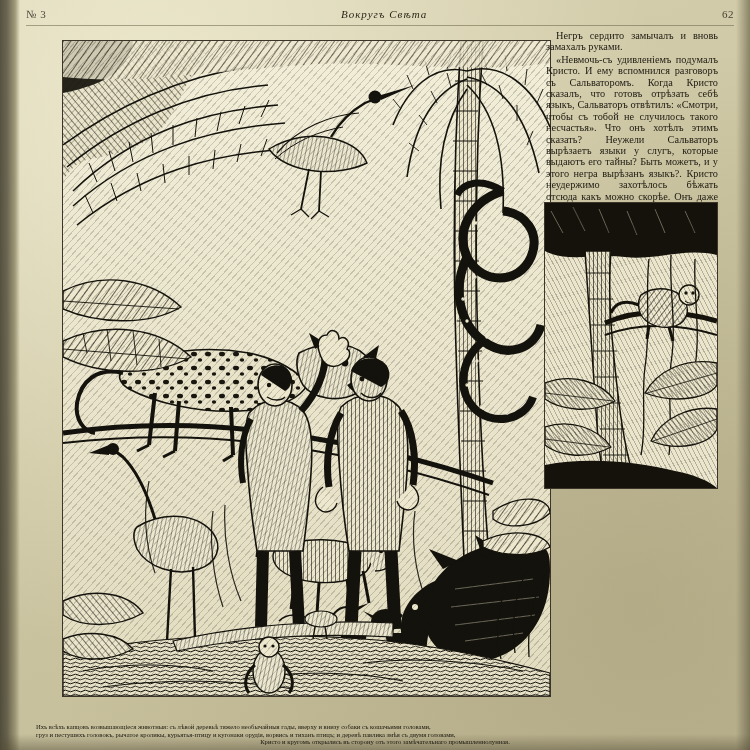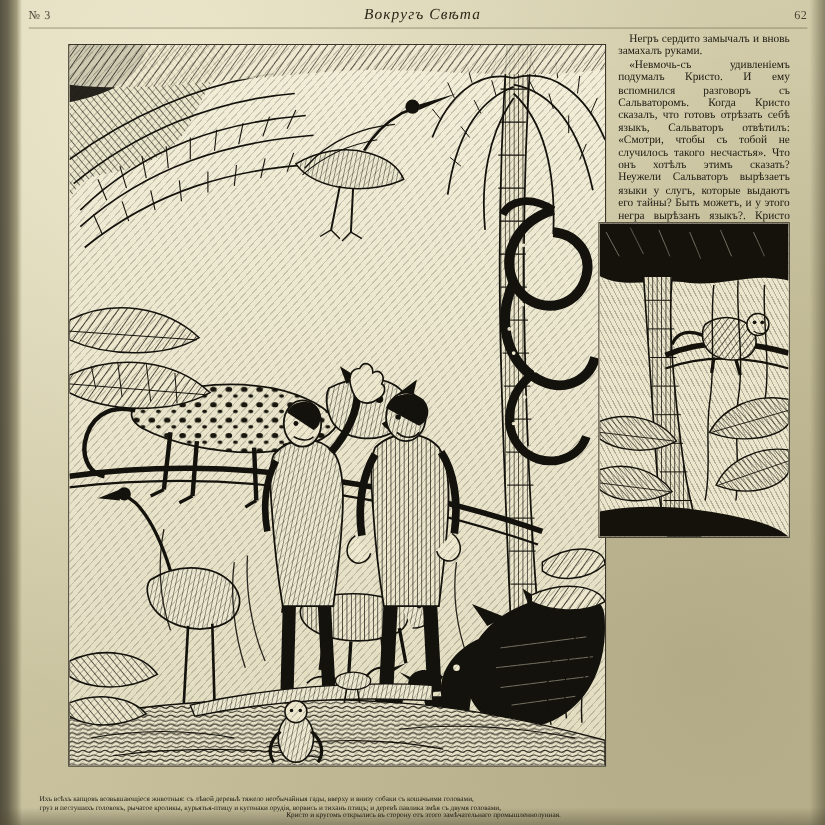--- a/index.html
+++ b/index.html
@@ -55,21 +55,21 @@
     justify-content: space-between;
     color: #2e2a1e;
   }
   .rh-left, .rh-right {
     font-size: 11px;
     letter-spacing: .5px;
     opacity: .85;
   }
   .rh-center {
     font-style: italic;
-    font-size: 14px;
+    font-size: 11px;
     letter-spacing: 1px;
     color: #2b2718;
   }
   .rule {
     position: absolute;
     left: 26px; right: 16px; top: 25px;
     height: 1px;
     background: #6b6449;
     opacity: .55;
   }
@@ -81,21 +81,21 @@
     width: 708px; height: 690px;
   }
 
   
   .text-col {
     position: absolute;
     right: 16px; top: 0;
     width: 172px;
   }
   .text-col p {
-    margin: 0 0 1px 16px;
+    margin: 0 0 1px 0;
     font-family: "Liberation Serif", serif;
     font-size: 10.3px;
     line-height: 11.4px;
     text-align: justify;
     color: #1e1b12;
     text-indent: 10px;
     -webkit-hyphens: auto;
     hyphens: auto;
   }
 

